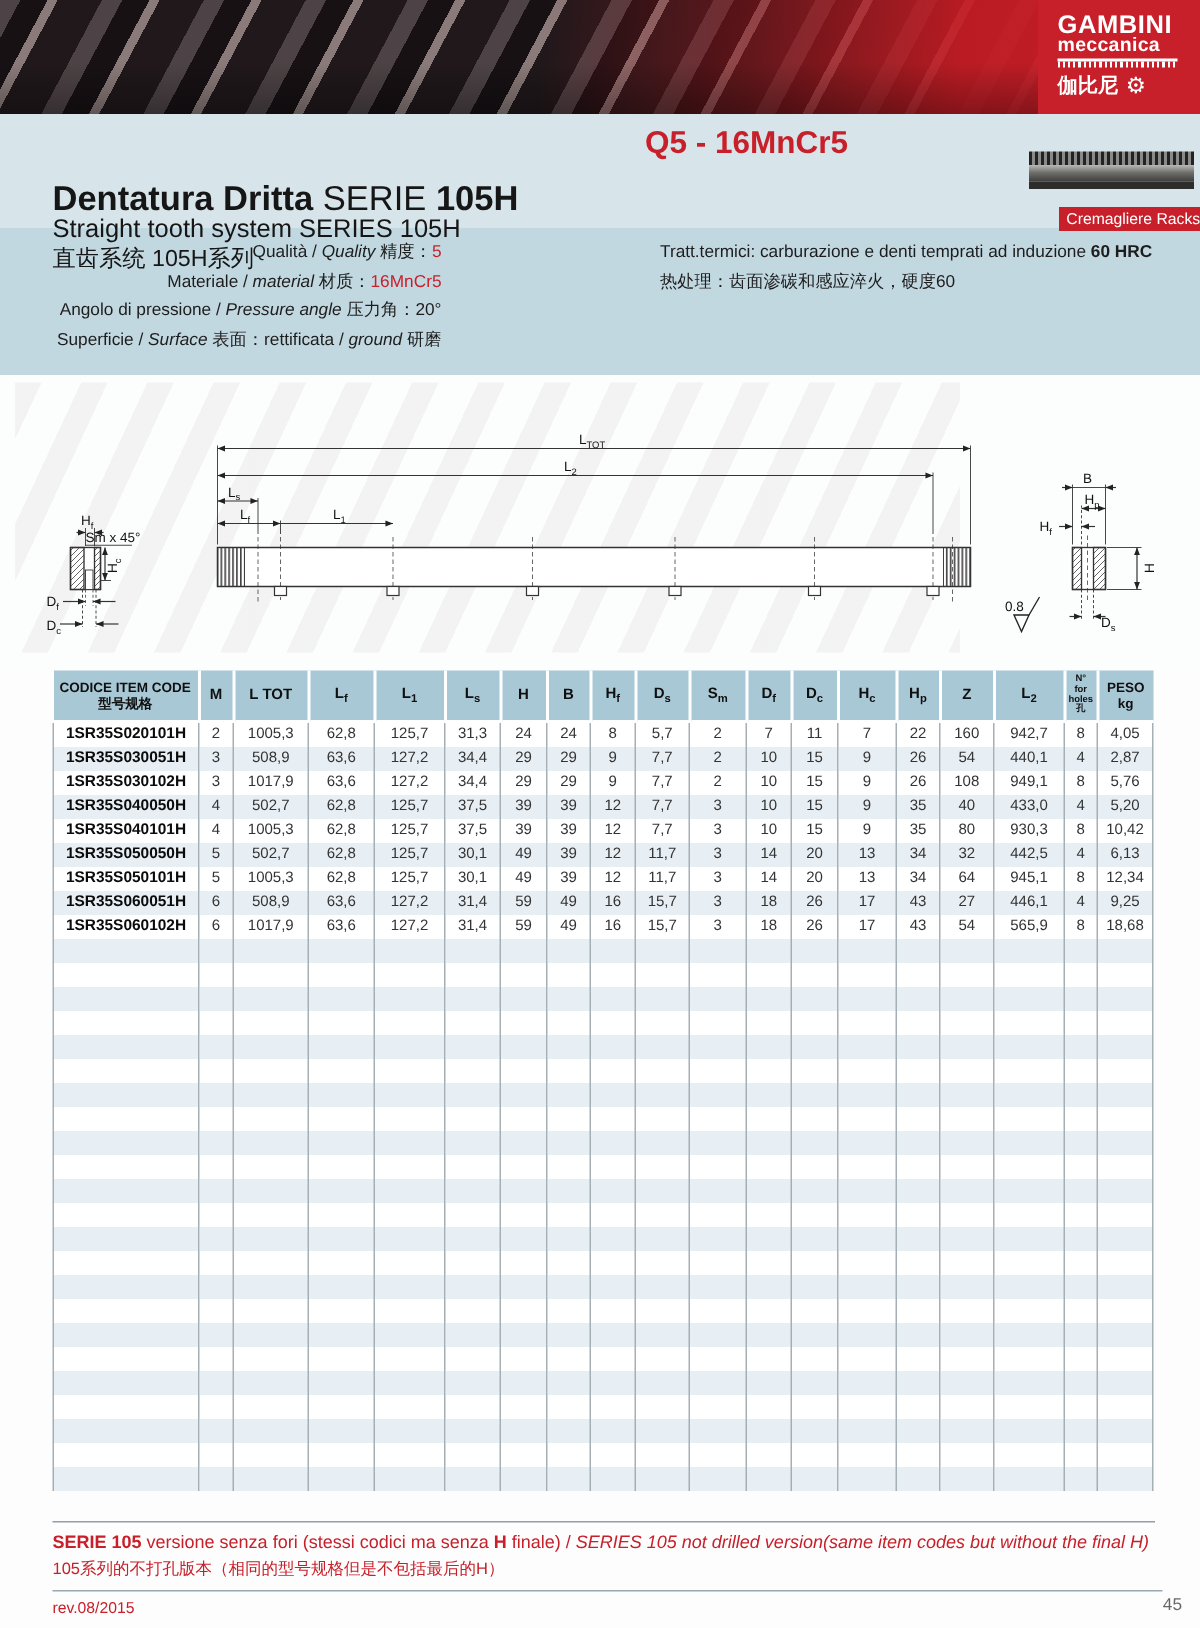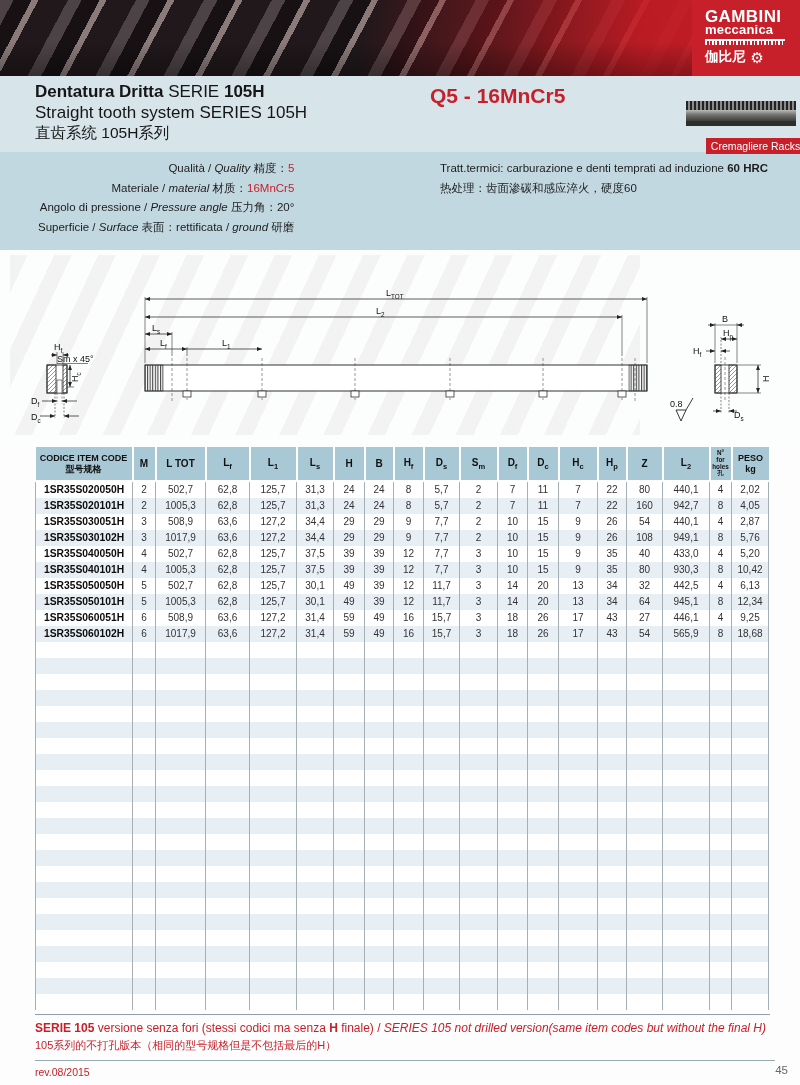--- a/index.html
+++ b/index.html
@@ -26,21 +26,21 @@
   .logo-sub{font-size:13px;font-weight:bold;line-height:12px;letter-spacing:.2px;}
   .logo-teeth{width:80px;height:4px;margin-top:3px;border-top:2px solid #fff;
     background:repeating-linear-gradient(90deg,#fff 0 1.5px,rgba(255,255,255,0) 1.5px 3.5px);}
   .logo-row{display:flex;align-items:center;gap:5px;margin-top:3px;}
   .logo-cjk{font-size:13.5px;font-weight:bold;}
   .gear{font-size:15px;line-height:15px;}
   
   .band-title{left:0;top:76px;width:800px;height:76px;background:#d7e4ea;}
   .band-specs{left:0;top:152px;width:800px;height:98px;background:#c2d8e1;}
   .title-block{left:35px;top:81px;color:#161616;}
-  .title-l1{font-size:17px;line-height:22px;}
+  .title-l1{font-size:23px;line-height:22px;margin-top:40px;}
   .title-l1 .reg{font-weight:normal;}
   .title-l1 b{font-weight:bold;}
   .title-l2{font-size:17px;line-height:19px;}
   .title-l3{font-size:15.5px;line-height:21px;}
   .grade{left:430px;top:84px;font-size:21px;font-weight:bold;color:#c8202a;}
   
   .thumb{left:686px;top:101px;width:110px;height:27px;}
   .thumb .teeth{height:9px;background:repeating-linear-gradient(90deg,#232323 0 2px,#8a8a88 2px 4px);}
   .thumb .bodyy{height:11px;background:linear-gradient(180deg,#b9b9b6,#70706d 45%,#3e3e3c);}
   .thumb .base{height:5px;background:#2d2d2c;}
@@ -298,41 +298,20 @@
           <div>孔</div>
         </th>
         <th class="th-multi">
           <div>PESO</div>
           <div>kg</div>
         </th>
       </tr>
     </thead>
   <tbody>
       <tr>
-        <td class="code">1SR35S020050H</td>
-        <td>2</td>
-        <td>502,7</td>
-        <td>62,8</td>
-        <td>125,7</td>
-        <td>31,3</td>
-        <td>24</td>
-        <td>24</td>
-        <td>8</td>
-        <td>5,7</td>
-        <td>2</td>
-        <td>7</td>
-        <td>11</td>
-        <td>7</td>
-        <td>22</td>
-        <td>80</td>
-        <td>440,1</td>
-        <td>4</td>
-        <td>2,02</td>
-      </tr>
-      <tr>
         <td class="code">1SR35S020101H</td>
         <td>2</td>
         <td>1005,3</td>
         <td>62,8</td>
         <td>125,7</td>
         <td>31,3</td>
         <td>24</td>
         <td>24</td>
         <td>8</td>
         <td>5,7</td>

